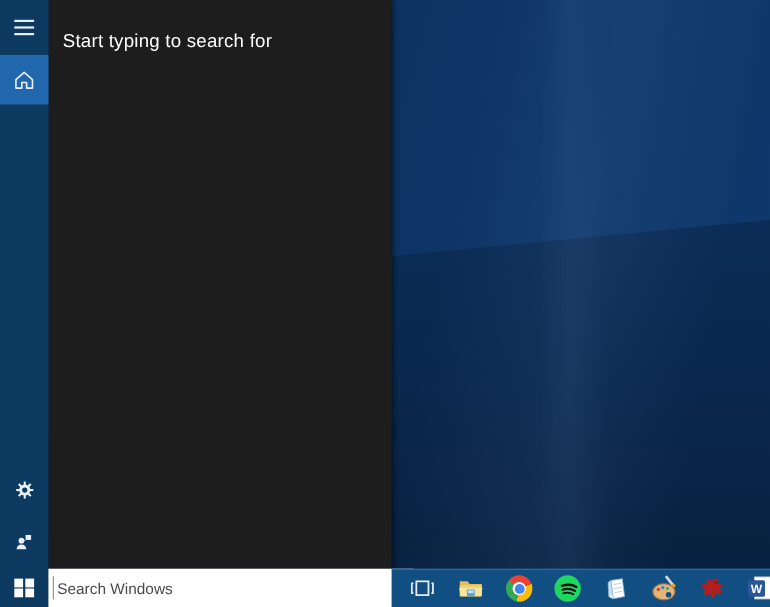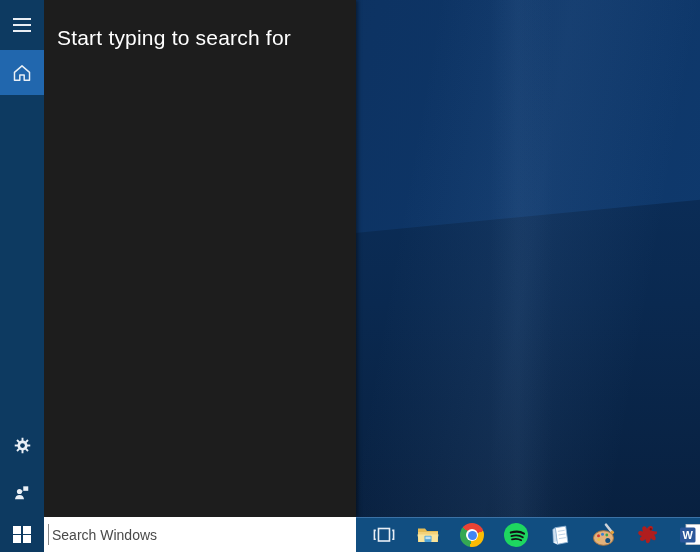--- a/index.html
+++ b/index.html
@@ -16,21 +16,21 @@
     background:linear-gradient(to bottom,#0c3261 0%,#0a2950 55%,#081f3d 100%); }
   .wallpaper .beam1 { position:absolute; inset:0; pointer-events:none;
     background:linear-gradient(100deg,transparent 55%,rgba(130,175,230,0.08) 72%,transparent 88%); }
   .wallpaper .beam2 { position:absolute; inset:0; pointer-events:none;
     background:linear-gradient(to right,transparent 70%,rgba(140,185,235,0.05) 74%,transparent 79%); }
 
   
   .search-panel { position:absolute; left:44px; top:0; width:312px; height:517px;
     background:#1d1d1d; box-shadow:2px 0 4px rgba(0,0,0,0.45); }
   .hint { position:absolute; left:13px; top:22px; color:#ffffff;
-    font-size:21px; line-height:31px; letter-spacing:0.2px; font-weight:400; }
+    font-size:17px; line-height:31px; letter-spacing:0.2px; font-weight:400; }
 
   
   .sidebar { position:absolute; left:0; top:0; width:44px; height:552px;
     background:#0d3a61; display:flex; flex-direction:column; align-items:stretch; }
   .side-btn { width:44px; border:none; background:transparent; cursor:pointer;
     display:flex; align-items:center; justify-content:center; }
   .btn-menu { height:50px; }
   .btn-home { height:45px; background:#2167ae; }
   .side-spacer { flex:1; }
   .btn-settings { height:40px; margin-bottom:8px; }

